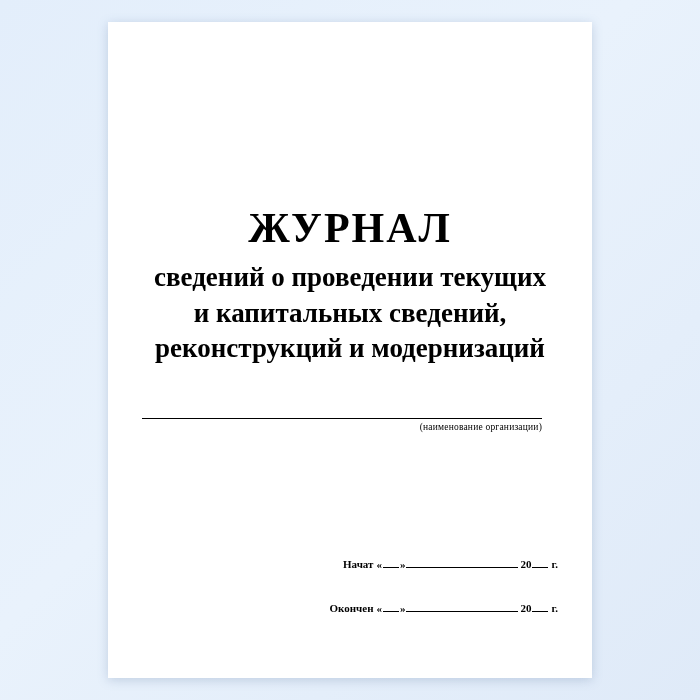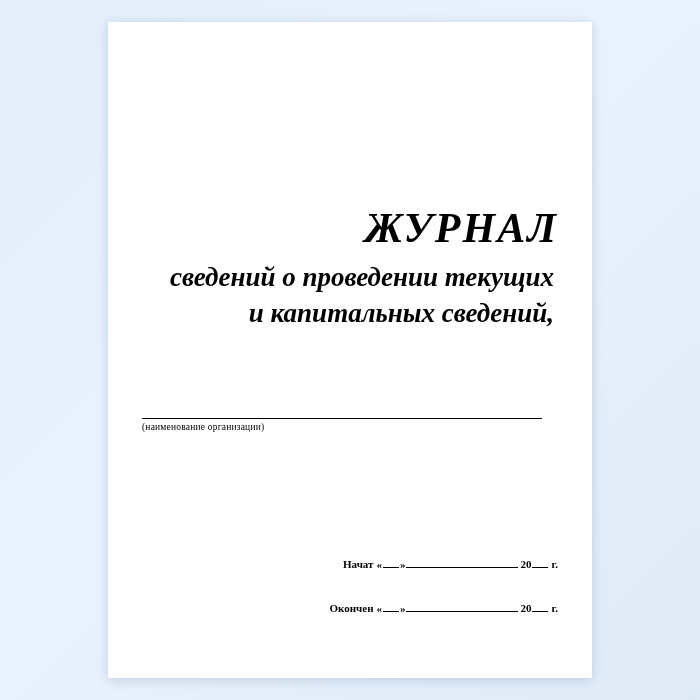--- a/index.html
+++ b/index.html
@@ -33,22 +33,21 @@
     width: 100%;
     height: 100%;
     box-sizing: border-box;
     padding: 0 34px;
   }
   .title-block {
     position: absolute;
     left: 34px;
     right: 34px;
     top: 184px;
-    text-align: right;
-    font-style: italic;
+    text-align: center;
   }
   .doc-title {
     font-size: 42px;
     font-weight: bold;
     letter-spacing: 2px;
     line-height: 1.05;
     color: #000000;
     margin: 0 0 10px 0;
   }
   .doc-subtitle {
@@ -57,21 +56,21 @@
     line-height: 1.32;
     color: #000000;
     margin: 0;
     padding: 0 4px;
   }
   .org-block {
     position: absolute;
     left: 34px;
     right: 50px;
     top: 374px;
-    text-align: left;
+    text-align: right;
   }
   .org-line {
     border-bottom: 1px solid #000000;
     height: 22px;
   }
   .org-caption {
     font-size: 9.5px;
     color: #000000;
     margin-top: 3px;
     letter-spacing: 0.2px;
@@ -124,20 +123,21 @@
 
 <div class="page-backdrop">
   <div class="cover">
     <div class="cover-inner">
 
       <div class="title-block">
         <h1 class="doc-title">ЖУРНАЛ</h1>
         <p class="doc-subtitle">
           <span>сведений о проведении текущих</span><br>
           <span>и капитальных сведений,</span><br>
+          <span>реконструкций и модернизаций</span>
         </p>
       </div>
 
       <div class="org-block">
         <div class="org-line"></div>
         <div class="org-caption">(наименование организации)</div>
       </div>
 
       <div class="dates-block">
 

